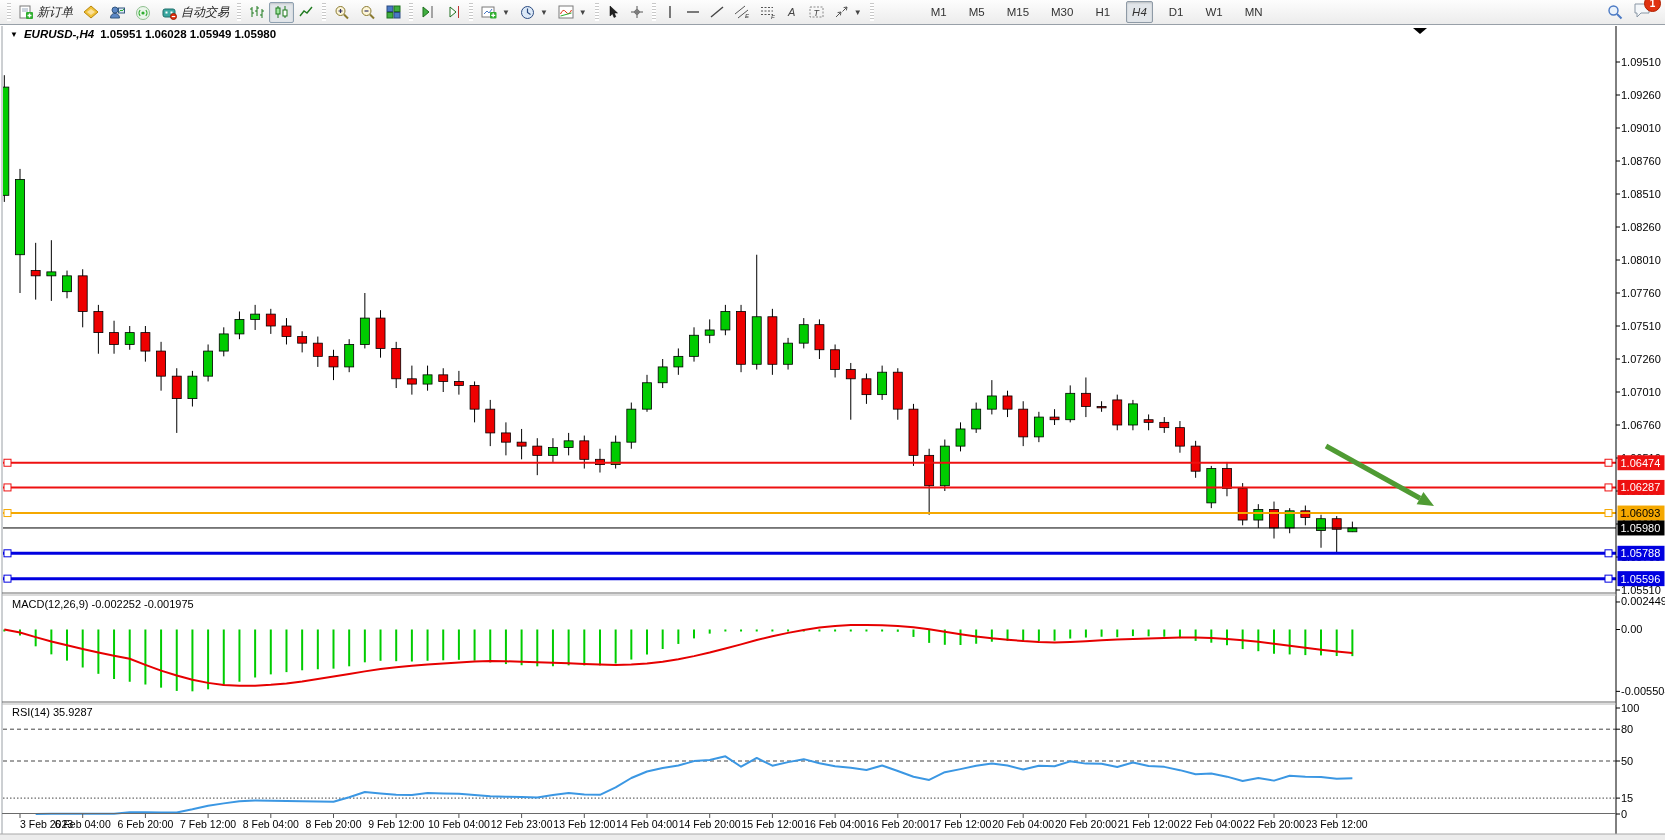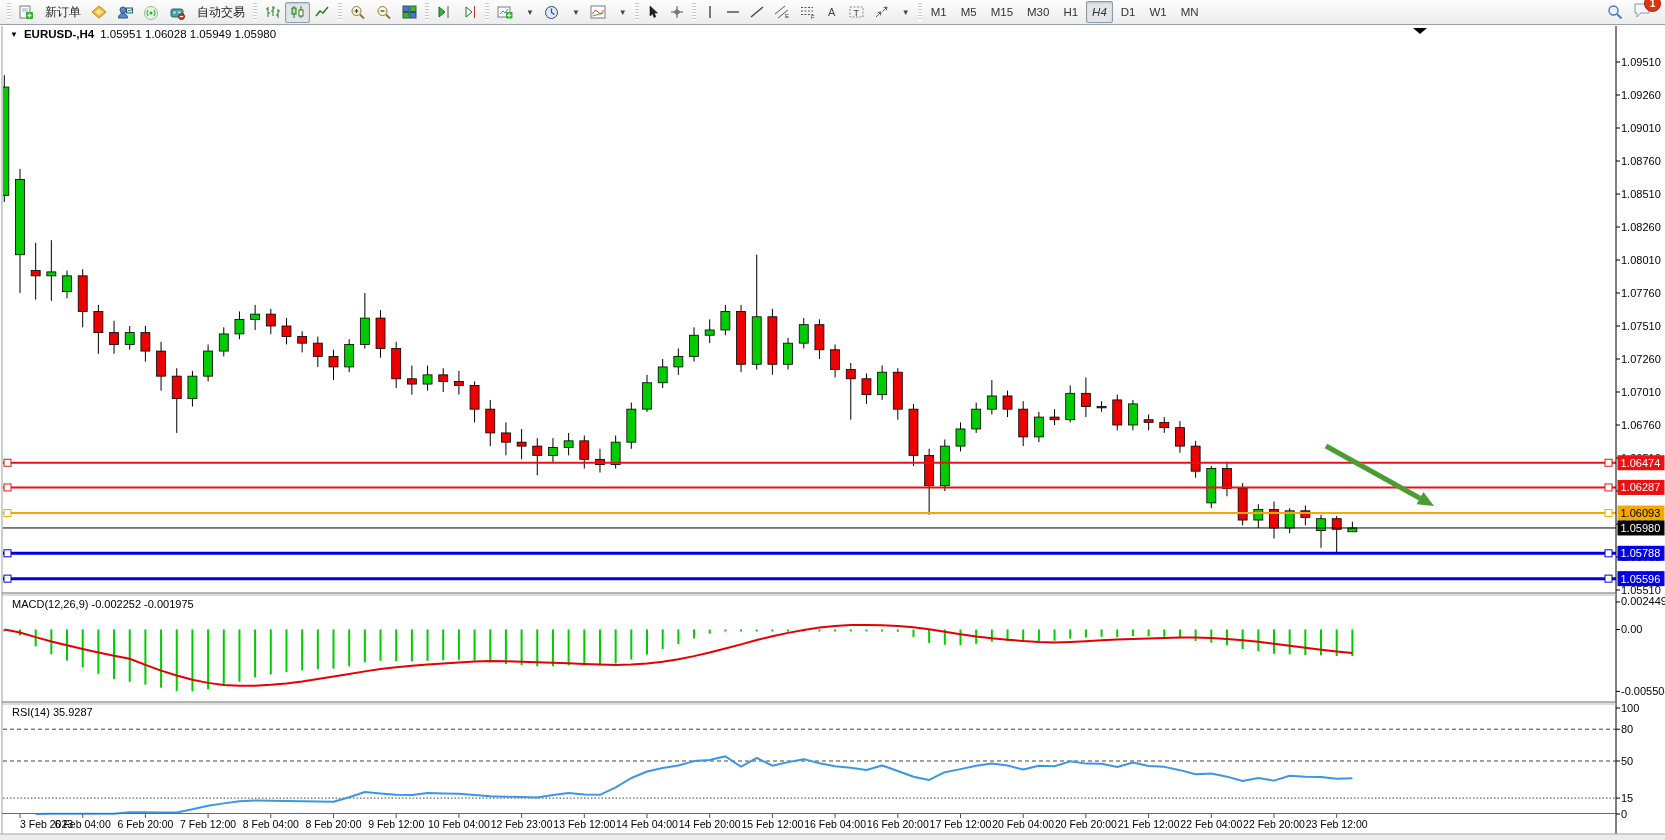--- a/index.html
+++ b/index.html
@@ -4,22 +4,22 @@
 <style>
   html,body{margin:0;padding:0;background:#fff;width:1665px;height:840px;overflow:hidden;
     font-family:"Liberation Sans","DejaVu Sans",sans-serif;}
   
   .toolbar{position:absolute;top:0;left:0;width:1665px;height:25px;
     background:linear-gradient(#fdfdfd,#ececec);border-bottom:1px solid #98a0a8;
     display:flex;align-items:center;box-sizing:border-box;padding:0 4px;}
   .grip{width:4px;height:18px;margin:0 3px;
     background:repeating-linear-gradient(#c8c8c8 0 1px,#fff 1px 3px);}
   .tb-btn{height:21px;min-width:22px;display:flex;align-items:center;justify-content:center;
-    gap:12px;padding:0 4px;border:1px solid transparent;border-radius:2px;font-size:12px;color:#222;
-    box-sizing:border-box;cursor:default;}
+    gap:4px;padding:0 4px;border:1px solid transparent;border-radius:2px;font-size:12px;color:#222;
+    box-sizing:border-box;cursor:default;font-style:italic;}
   .tb-btn.pressed{background:#e2e6ea;border-color:#8ea0b0;box-shadow:inset 0 1px 2px rgba(0,0,0,.15);}
   .tb-btn .caret{font-size:8px;color:#444;margin-left:1px;}
   .tf-btn{font-size:11.5px;color:#333;padding:0 5px;height:20px;display:flex;align-items:center;
     border:1px solid transparent;border-radius:2px;}
   .tf-btn.active{background:#e2e6ea;border-color:#8e9aa6;box-shadow:inset 0 1px 2px rgba(0,0,0,.18);font-style:italic;}
   .tb-right{margin-left:auto;display:flex;align-items:center;gap:10px;padding-right:10px;}
   .badge-bubble{position:relative;}
   .notif-badge{position:absolute;top:-7px;right:-10px;width:15px;height:15px;border-radius:50%;
     background:#e03210;color:#fff;font-size:10px;font-weight:bold;display:flex;
     align-items:center;justify-content:center;border:1px solid #b02000;}
@@ -225,21 +225,21 @@
   </div>
   <div class="tb-btn">
     <svg width="15" height="14" viewBox="0 0 15 14">
       <path d="M2 12 L7 7 M7 7 l-3.4.6 M7 7l-.6 3.4" stroke="#555" fill="none"></path>
       <path d="M13 2 L8.5 6.5 M13 2l-3.4.6M13 2l-.6 3.4" stroke="#555" fill="none"></path>
     </svg>
     <span class="caret">▼</span>
   </div>
 
   <div class="grip"></div>
-  <div id="tf-group" style="display:flex;gap:2px;">
+  <div id="tf-group" style="display:flex;gap:10px;margin-left:48px;">
       <div class="tf-btn">M1</div>
       <div class="tf-btn">M5</div>
       <div class="tf-btn">M15</div>
       <div class="tf-btn">M30</div>
       <div class="tf-btn">H1</div>
       <div class="tf-btn active">H4</div>
       <div class="tf-btn">D1</div>
       <div class="tf-btn">W1</div>
       <div class="tf-btn">MN</div>
     </div>
@@ -253,22 +253,22 @@
       <svg width="18" height="16" viewBox="0 0 18 16">
         <path d="M2 2h14v9H8l-4 4v-4H2Z" fill="#f4f7fa" stroke="#8a97a5"></path>
       </svg>
       <div class="notif-badge">1</div>
     </div>
   </div>
 </div>
 
 <div class="title-strip">
   <span class="tri">▼</span>
-  <span style="font-weight:bold;">EURUSD-,H4</span>
-  <span style="font-weight:normal;">1.05951 1.06028 1.05949 1.05980</span>
+  <span style="font-weight:bold;font-style:italic;">EURUSD-,H4</span>
+  <span style="font-weight:bold;">1.05951 1.06028 1.05949 1.05980</span>
 </div>
 
 <svg id="chart-svg" width="1665" height="814" viewBox="0 26 1665 814">
   <rect x="0" y="26" width="1665" height="814" fill="#ffffff"></rect>
   <rect x="3" y="42" width="1613" height="551" fill="#ffffff"></rect>
   <rect x="1617" y="42" width="48" height="792" fill="#ffffff"></rect>
   <rect x="3" y="814" width="1613" height="20" fill="#ffffff"></rect>
   <g id="gen">
       <line x1="1616" y1="62" x2="1620" y2="62" stroke="#000"></line>
       <text x="1621" y="65.5" font-size="11" fill="#000">1.09510</text>

